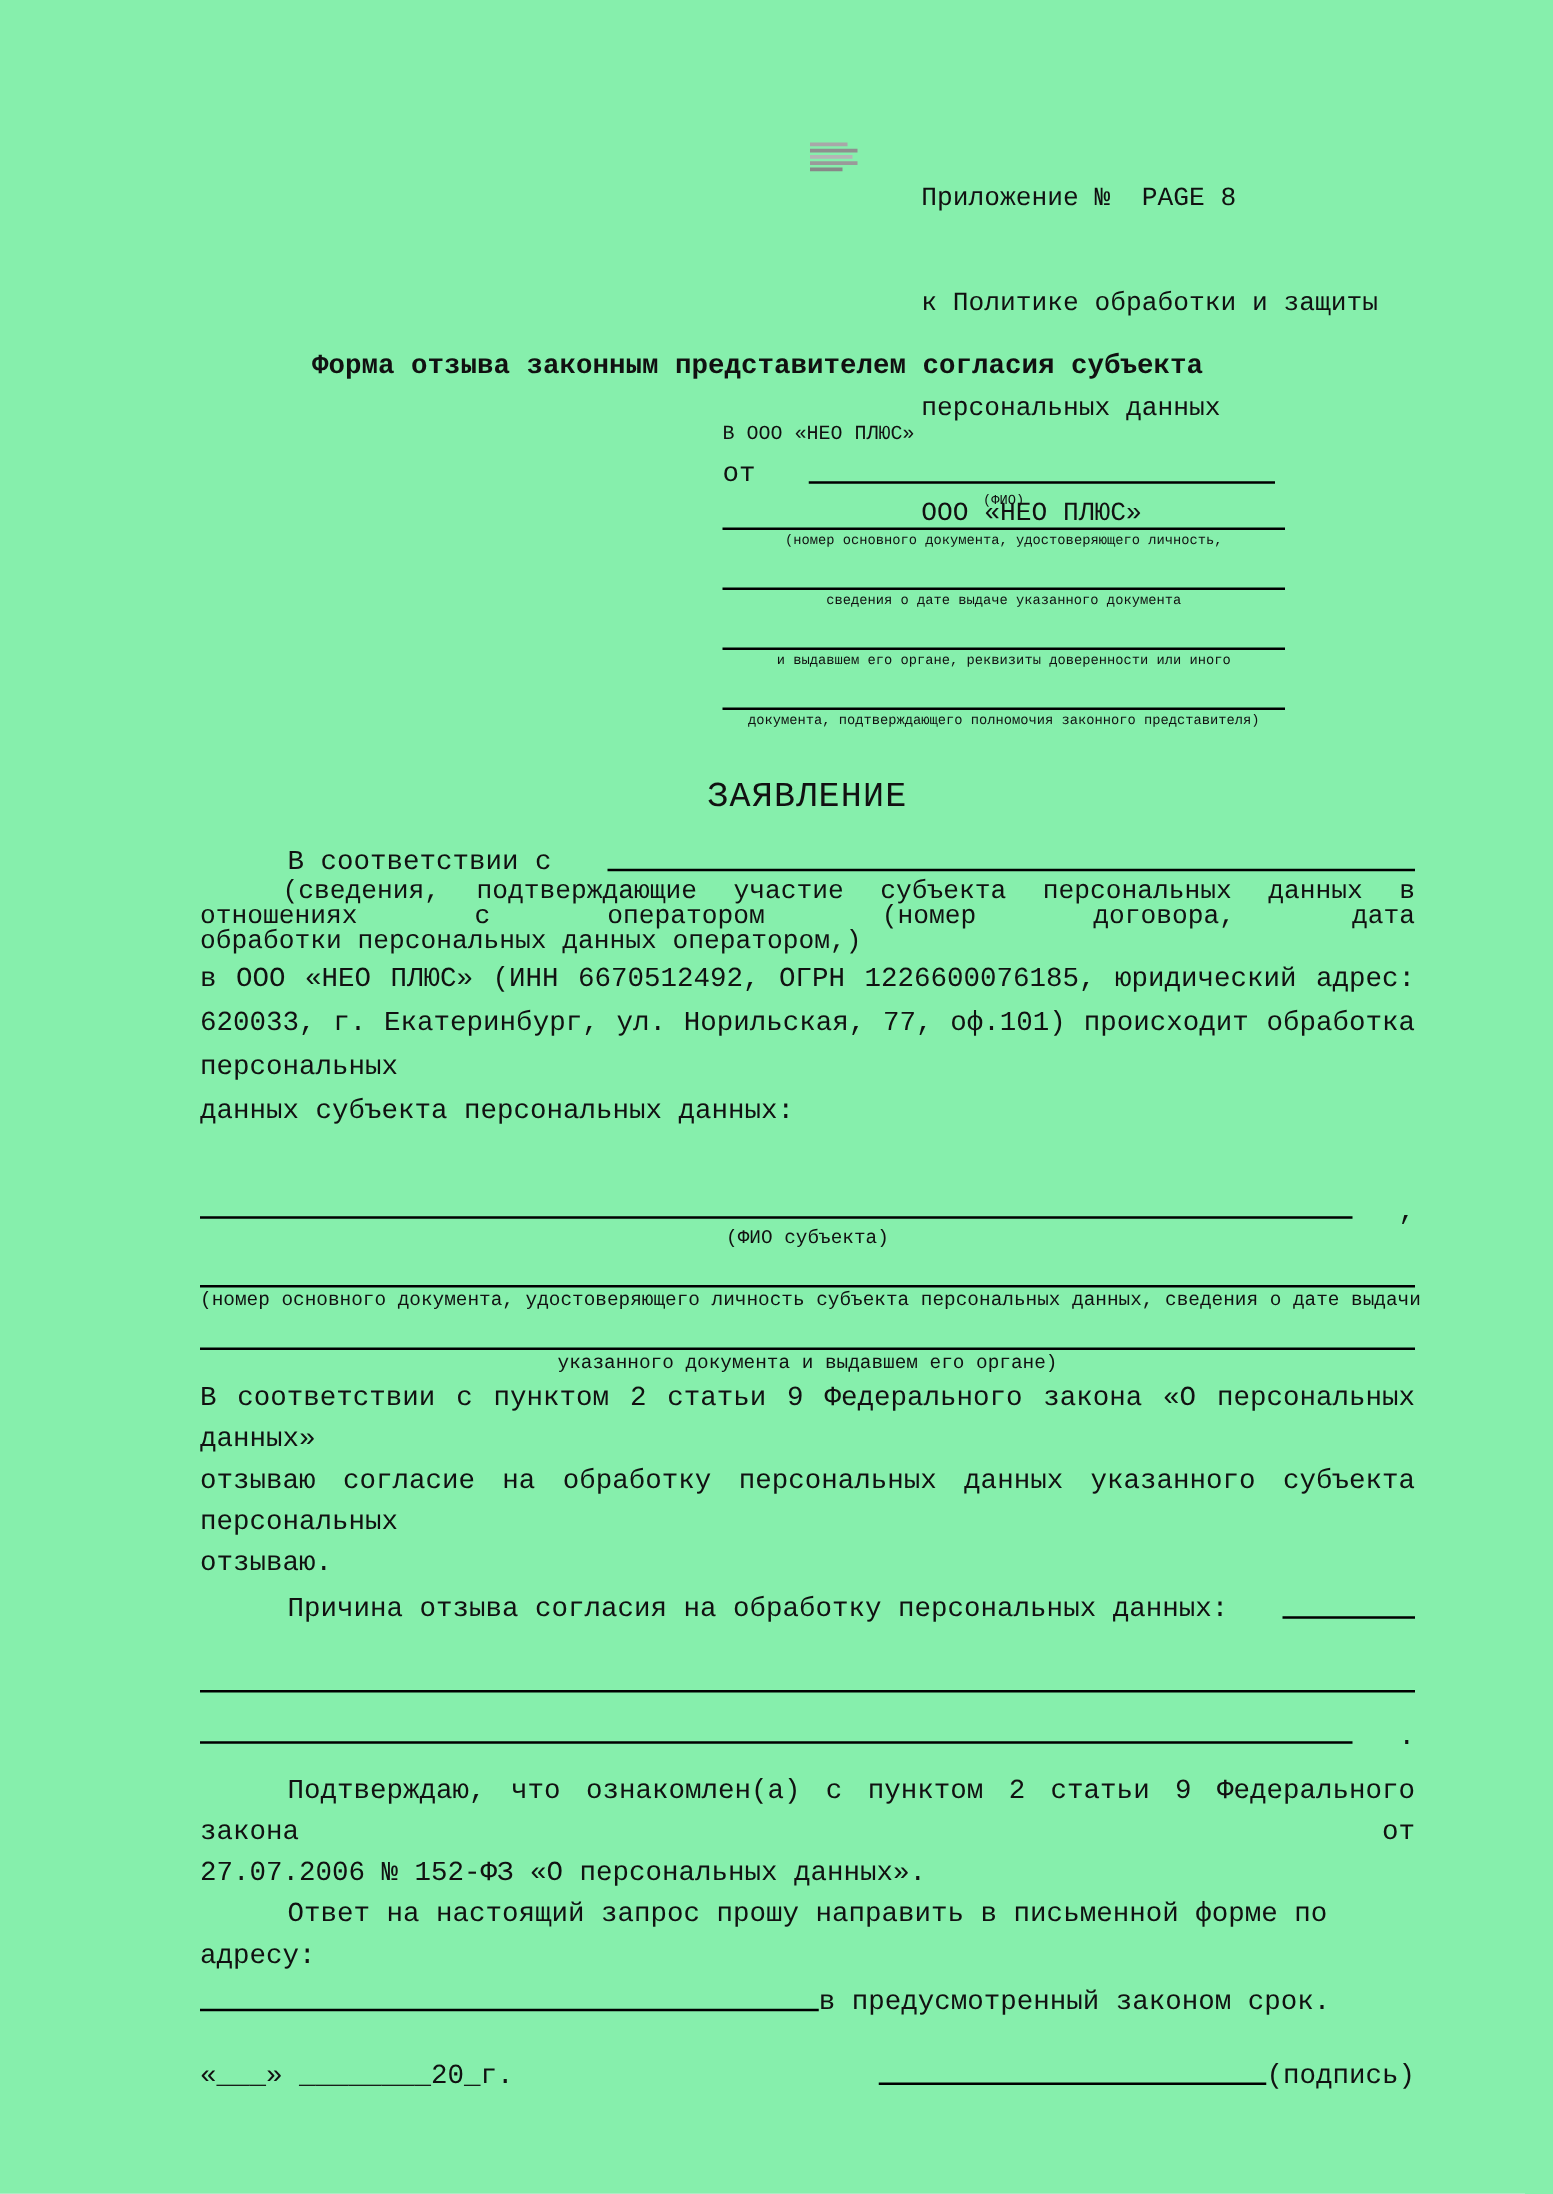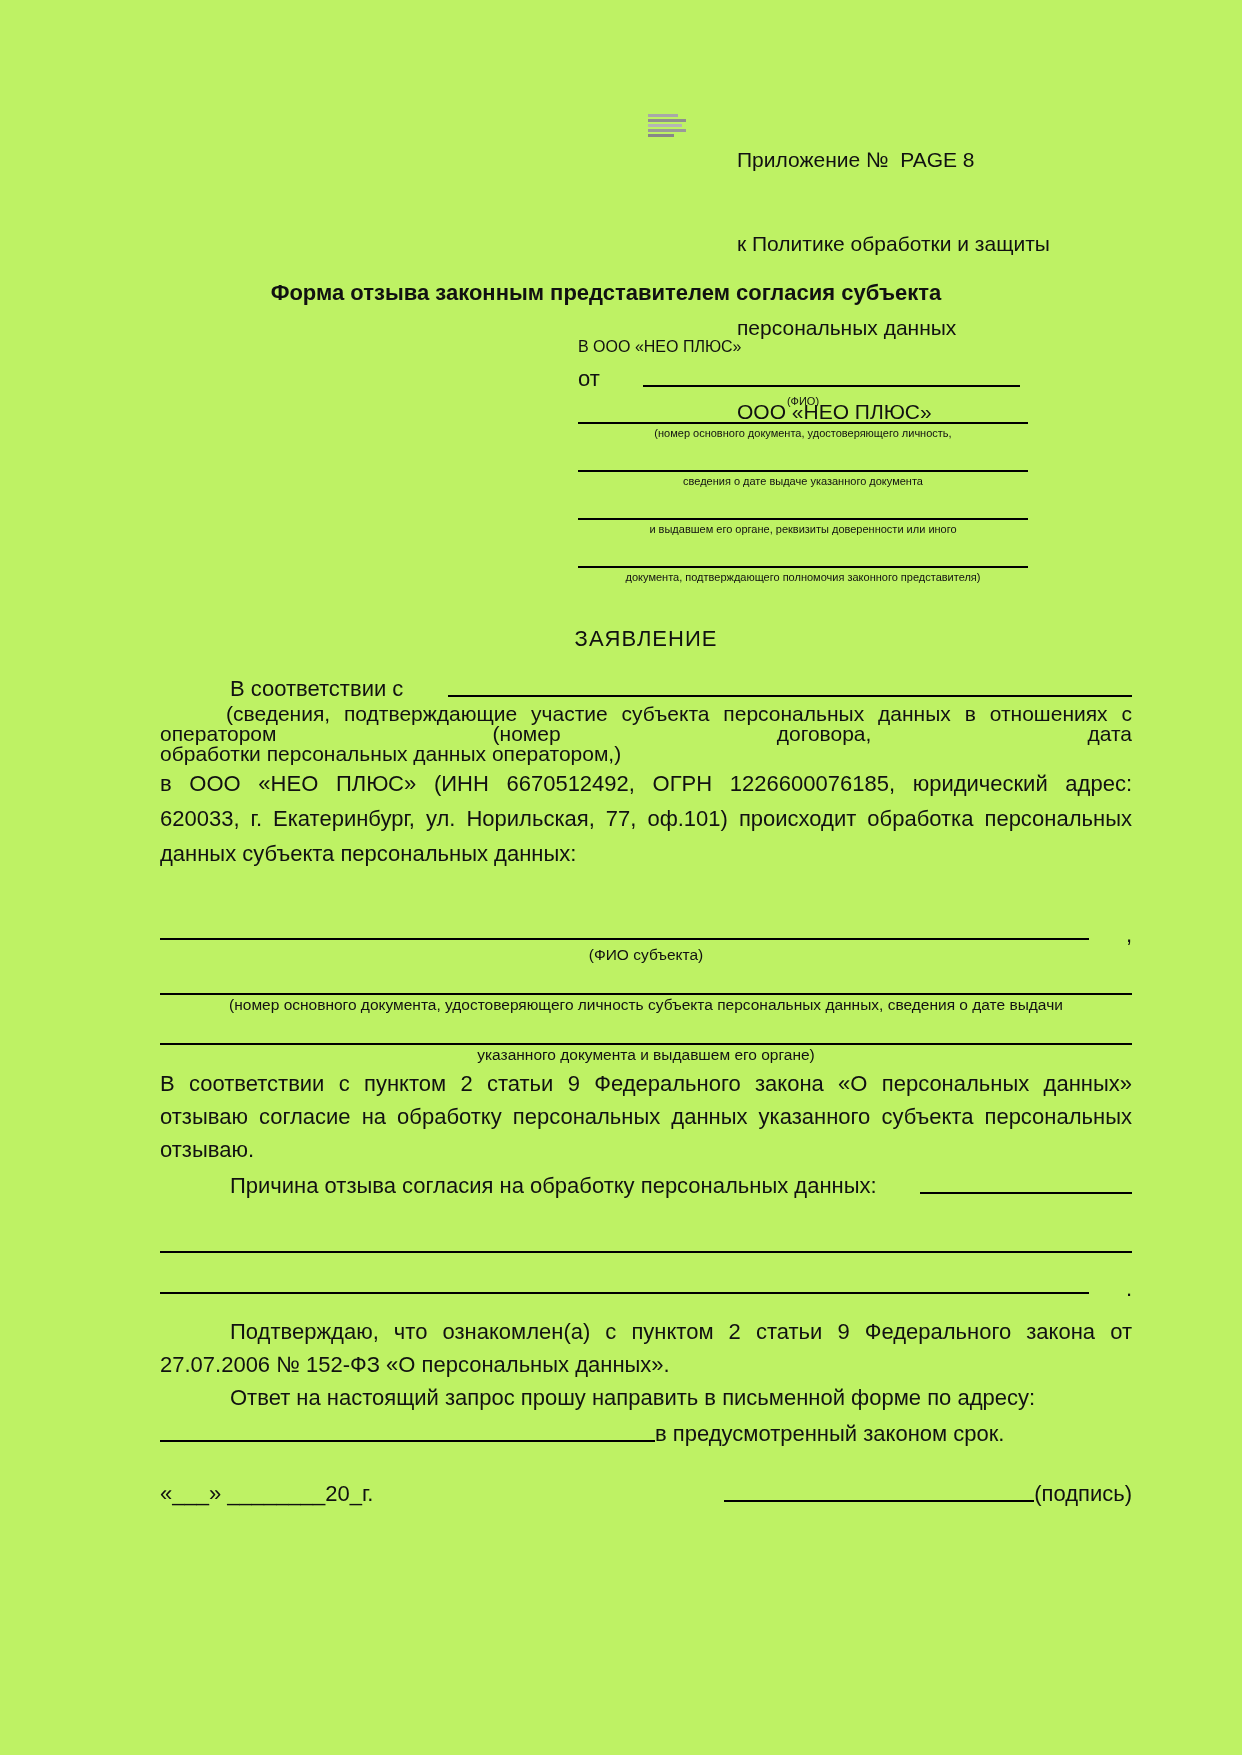--- a/index.html
+++ b/index.html
@@ -1,23 +1,23 @@
 <!DOCTYPE html>
 <html><head>
 <meta charset="utf-8">
 <style>
   html,body{margin:0;padding:0;background:#e8e8e8;}
   .page{
     position:relative;
     width:1242px;height:1755px;
     margin:0 auto;
-    background:#bef264;
+    background:#86efac;
     box-sizing:border-box;
     padding:0 110px 0 160px;
-    font-family:Liberation Sans, sans-serif;
+    font-family:Liberation Mono, monospace;
     color:#111;
     font-size:22px;
     overflow:hidden;
   }
   
   .header-block{
     position:absolute;left:737px;top:90px;
     font-size:21px;line-height:28px;white-space:pre;
   }
   
@@ -37,21 +37,21 @@
   .row{display:flex;align-items:flex-end;gap:35px;}
   .fill{flex:1;border-bottom:2px solid #000;margin-bottom:5px;}
   .addr-from-row{height:30px;}
   .addr-from-row span{margin-right:8px;}
   .addr-caption{font-size:11px;line-height:18px;height:18px;text-align:center;white-space:nowrap;}
   .fio-caption{height:18px;margin-top:0;}
   .blank-line{border-bottom:2px solid #000;}
   .addr-group .blank-line{height:28px;}
   .addr-group.first .blank-line{height:12px;}
 
-  .statement-heading{margin-top:38px;text-align:center;font-size:22px;line-height:30px;letter-spacing:1px;}
+  .statement-heading{margin-top:38px;text-align:center;font-size:28px;line-height:30px;letter-spacing:1px;}
 
   .accord-row{margin-top:16px;height:32px;}
   .accord-row .lead{padding-left:70px;margin-right:10px;white-space:nowrap;}
 
   .fineprint{font-size:21px;line-height:20px;margin-top:2px;}
   .fineprint .fp1{text-indent:66px;}
   .jline{text-align:justify;text-align-last:justify;}
   .jlast{text-align:left;}
 
   .para{margin-top:2px;font-size:22px;line-height:35px;}

